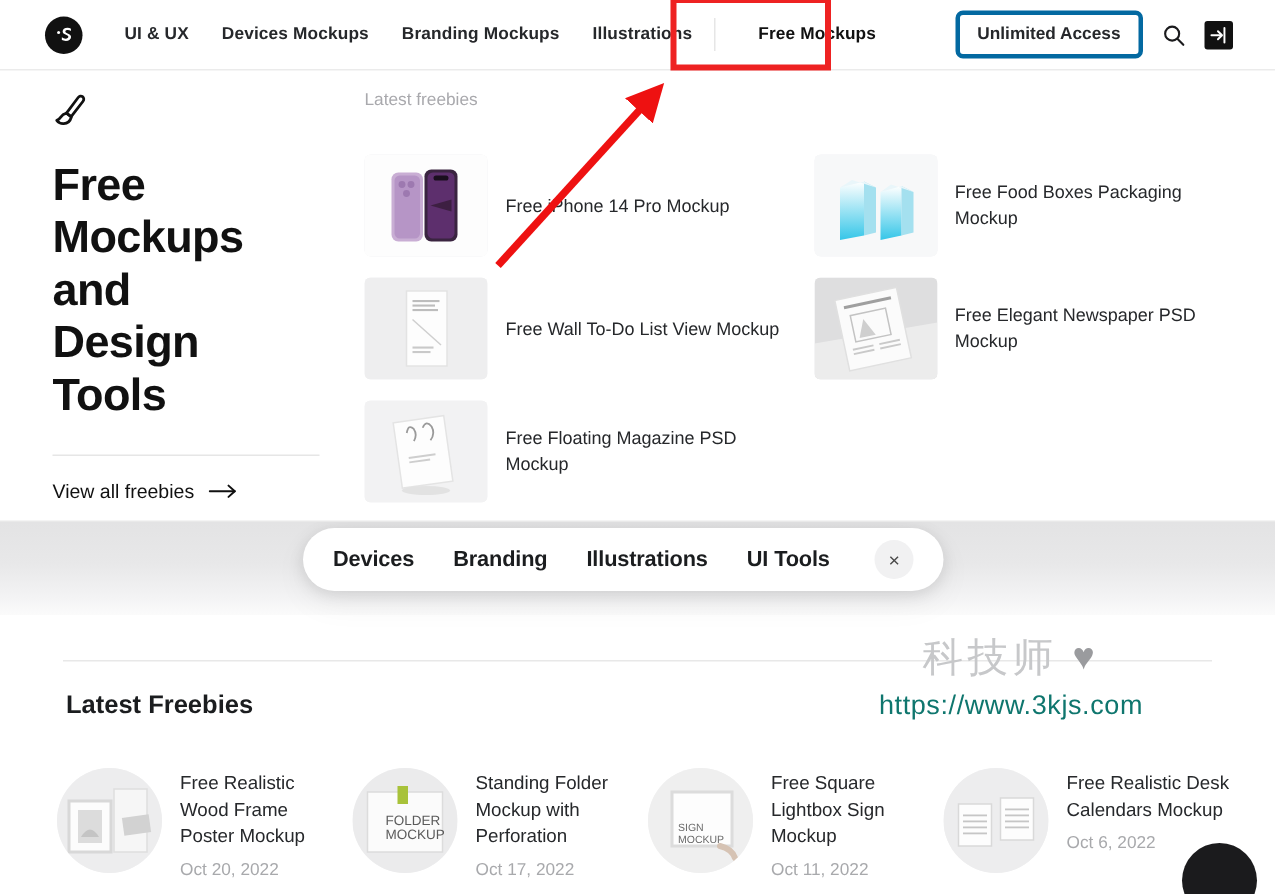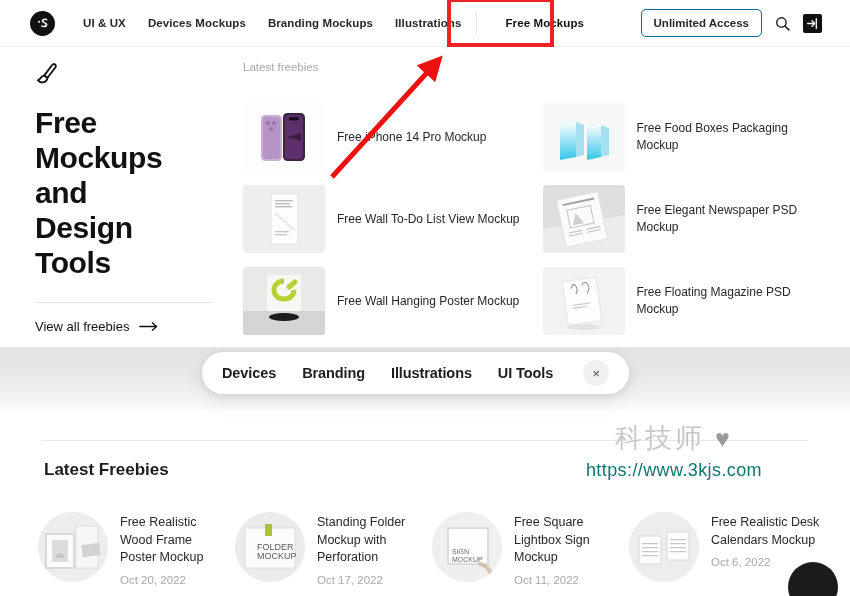--- a/index.html
+++ b/index.html
@@ -30,21 +30,21 @@
   .nav-links { display: flex; align-items: center; margin-left: 17px; }
   .nav-link {
     font-size: 11.5px; color: #26282b; padding: 0 11px;
     white-space: nowrap; letter-spacing: .1px; cursor: pointer;
   }
   .nav-sep { width:1px; height:22px; background:#e6e6e6; margin:0 4px; }
   .nav-link.active { color:#111; }
   .nav-right { margin-left: auto; display:flex; align-items:center; margin-right: 28px; gap: 12px; }
   .btn-access {
     font-size: 11.5px; color: #26282b;
-    border: 1px solid #0369a1; border-radius: 5px;
+    border: 3px solid #0369a1; border-radius: 5px;
     padding: 7px 12px; background:#fff; white-space:nowrap; cursor:pointer;
   }
   .icon-btn { display:flex; align-items:center; justify-content:center; cursor:pointer; }
   .login-sq { width: 19px; height: 19px; background:#111; border-radius:2px;
     display:flex; align-items:center; justify-content:center; cursor:pointer; }
 
   
   .annot-box {
     position: absolute; left: 447px; top: -2px; width: 107px; height: 49px;
     border: 4px solid #ee2222; z-index: 60; pointer-events:none;
@@ -271,33 +271,20 @@
                     <rect x="23" y="47" width="14" height="1.3"></rect>
                 <rect x="41" y="44" width="14" height="1.3"></rect>
                     <rect x="41" y="47" width="14" height="1.3"></rect>
                   </g>
               </g>
             </svg>
           </div>
           <div class="fb-title">Free Elegant Newspaper PSD Mockup</div>
         </div>
 
-        <div class="fb-item">
-          <div class="fb-thumb">
-            <svg viewBox="0 0 82 68" preserveAspectRatio="xMidYMid meet">
-              <rect width="82" height="68" fill="#e9e9ea"></rect>
-              <rect x="0" y="44" width="82" height="24" fill="#d5d5d6"></rect>
-              <rect x="24" y="8" width="34" height="36" fill="#f7f8f4"></rect>
-              <path d="M41 14c-6 0-10 4-10 9s4 9 10 9 10-4 10-9" fill="none" stroke="#b5d334" stroke-width="5"></path>
-              <path d="M46 20 l6 -5" stroke="#b5d334" stroke-width="5" stroke-linecap="round"></path>
-              <ellipse cx="41" cy="50" rx="15" ry="4" fill="#1d1d1d"></ellipse>
-            </svg>
-          </div>
-          <div class="fb-title">Free Wall Hanging Poster Mockup</div>
-        </div>
 
         <div class="fb-item">
           <div class="fb-thumb">
             <svg viewBox="0 0 82 68" preserveAspectRatio="xMidYMid meet">
               <rect width="82" height="68" fill="#f2f2f3"></rect>
               <g transform="rotate(-8 41 34)">
                 <rect x="22" y="12" width="34" height="44" fill="#fdfdfd" stroke="#e4e4e4"></rect>
                 <path d="M30 20 q2 -6 5 -2 q2 4 -1 8" fill="none" stroke="#9a9a9a" stroke-width="1.2"></path>
                 <path d="M41 18 q3 -5 6 0 q2 5 -2 9" fill="none" stroke="#9a9a9a" stroke-width="1.2"></path>
                 <rect x="29" y="36" width="18" height="1.3" fill="#cecece"></rect>

